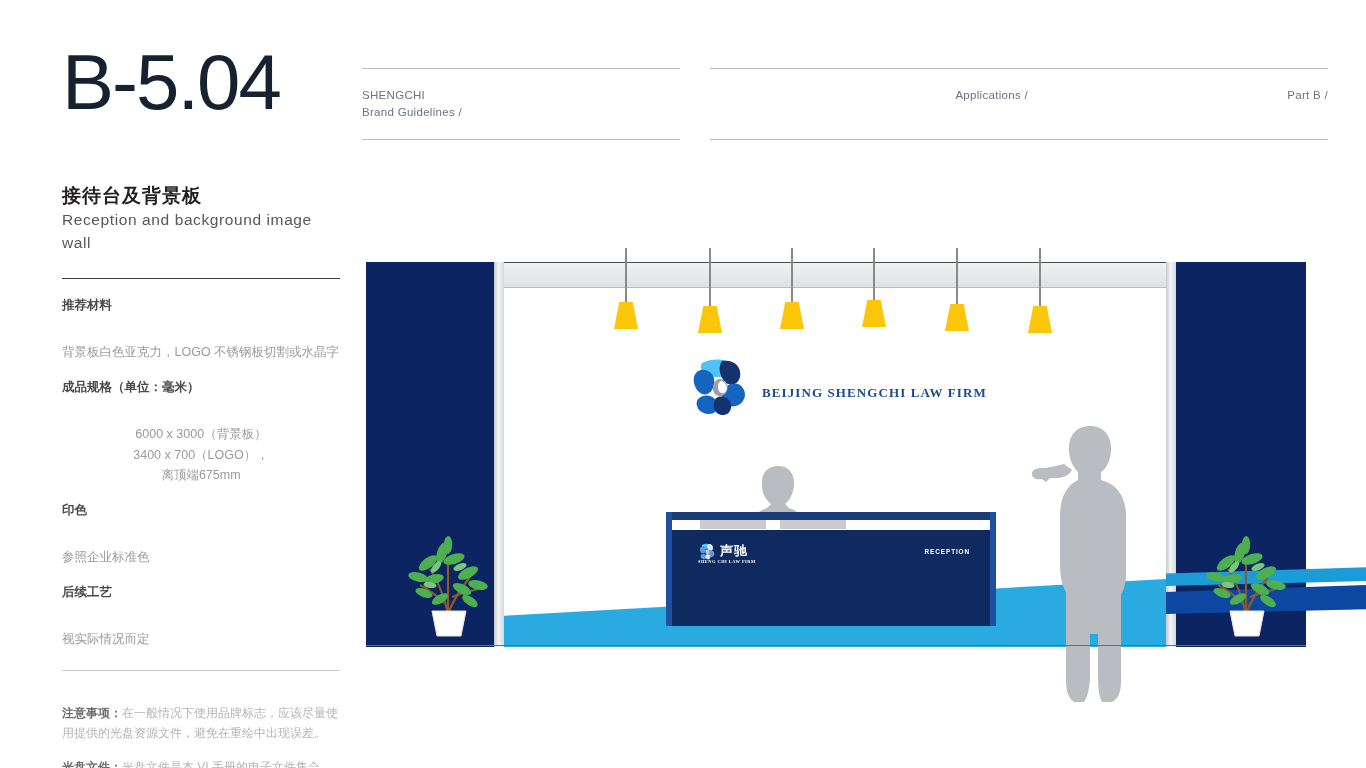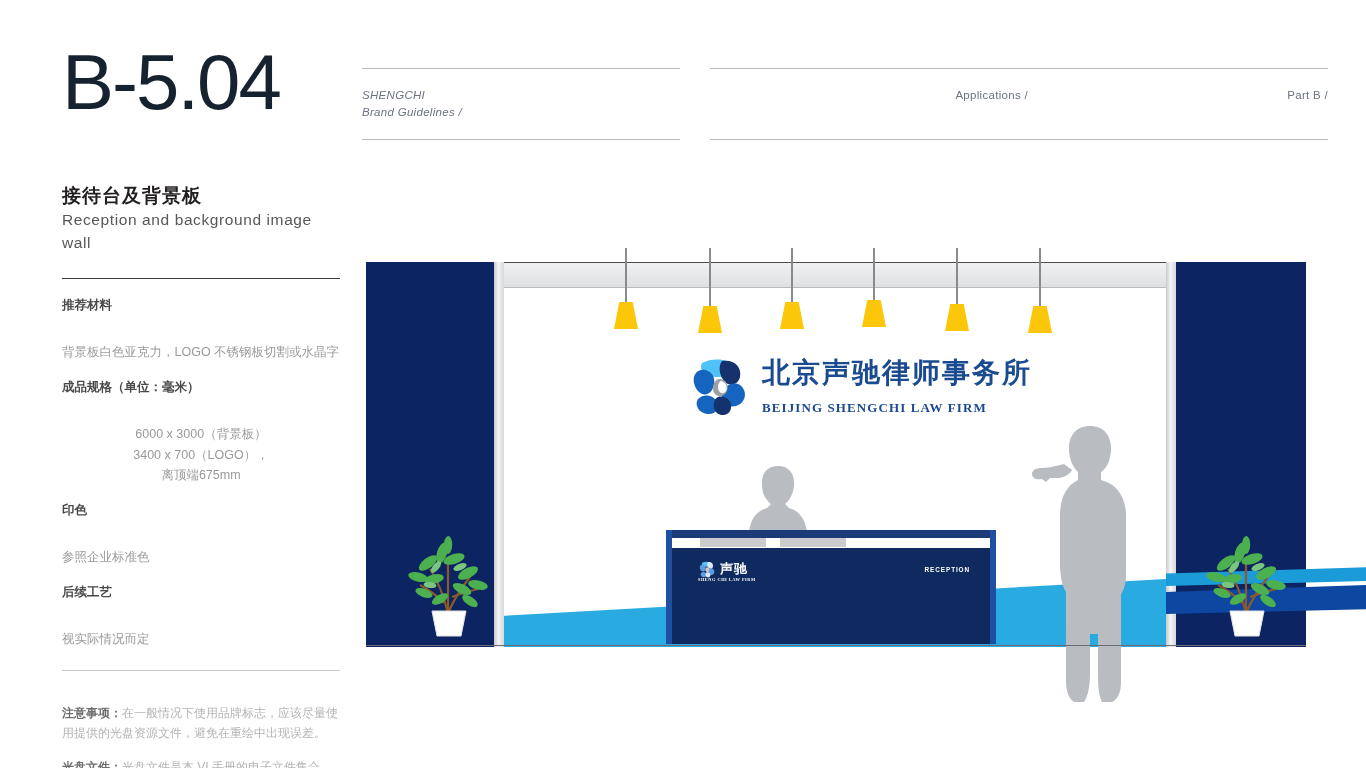--- a/index.html
+++ b/index.html
@@ -35,21 +35,21 @@
 
   .notes { margin-top:32px; }
   .note { font-size:12px; line-height:1.72; color:#b4b4b4; margin-bottom:13px; }
   .note b { color:#6e6e6e; font-weight:bold; }
 
   
   .hdr { position:absolute; top:68px; height:72px; }
   .hdr .line-top { border-top:1.2px solid #b9bcc2; }
   .hdr .line-bot { border-top:1.2px solid #b9bcc2; position:absolute; left:0; right:0; bottom:0; }
   .hdr .txt { font-size:11.5px; line-height:1.5; color:#6b7280; padding-top:18px; letter-spacing:0.3px; }
-  .hdr.h1 { left:362px; width:318px;font-style:italic; }
+  .hdr.h1 { left:362px; width:318px; }
   .hdr.h2 { left:710px; width:318px; }
   .hdr.h3 { left:1013px; width:315px; }
   .hdr.h2 .txt, .hdr.h3 .txt { text-align:right; }
 
   
   .scene { position:absolute; left:366px; top:262px; width:940px; height:385px; }
 
   .wall-left  { position:absolute; left:0;   top:0;   width:128px; height:385px; background:#0c2461; }
   .wall-right { position:absolute; left:810px; top:0; width:130px; height:385px; background:#0c2461; }
 
@@ -87,21 +87,21 @@
   .logo-main .lt-cn { font-size:28px; font-weight:bold; color:#1a4a8f;
                       letter-spacing:2px; line-height:1.05;
                       font-family:"DejaVu Sans","Liberation Sans",sans-serif; }
   .logo-main .lt-en { font-size:13px; font-weight:bold; color:#1a4a8f;
                       letter-spacing:1.1px; font-family:"Liberation Serif",serif; margin-top:12px; }
 
   
   .seated { position:absolute; left:377px; top:200px; width:70px; height:70px; }
 
   
-  .desk { position:absolute; left:300px; top:268px; width:330px; height:114px; }
+  .desk { position:absolute; left:300px; top:250px; width:330px; height:114px; }
   .desk-top { position:absolute; left:0; top:0; width:330px; height:8px; background:#1b3a78; }
   .desk-top2 { position:absolute; left:4px; top:8px; width:322px; height:10px; background:#ffffff; }
   .desk-tray1 { position:absolute; left:34px; top:8px; width:66px; height:9px; background:#c9cace; }
   .desk-tray2 { position:absolute; left:114px; top:8px; width:66px; height:9px; background:#c9cace; }
   .desk-body { position:absolute; left:4px; top:18px; width:322px; height:96px; background:#0f2a5e; }
   .desk-edge-l { position:absolute; left:0; top:0; width:6px; height:114px; background:#1f4fa0; }
   .desk-edge-r { position:absolute; left:324px; top:0; width:6px; height:114px; background:#1f4fa0; }
 
   .desk-logo { position:absolute; left:32px; top:30px; display:flex; align-items:center; gap:4px; }
   .desk-logo .mark { width:18px; height:17px; }
@@ -223,21 +223,20 @@
         <path d="M14 6 C26 0 42 2 46 10 C48 16 40 20 30 20 C18 20 10 14 14 6 Z" fill="#4FC3F7"></path>
         <path d="M34 4 C46 2 54 10 52 20 C50 28 42 30 37 25 C31 19 30 9 34 4 Z" fill="#15326E"></path>
         <path d="M6 26 C4 16 12 10 20 14 C27 17 28 26 24 33 C19 41 9 38 6 26 Z" fill="#1565C0"></path>
         <path d="M52 28 C60 34 58 46 48 49 C40 51 33 45 34 37 C35 29 45 24 52 28 Z" fill="#1565C0"></path>
         <path d="M10 42 C16 36 26 38 29 45 C32 52 27 58 19 57 C11 56 6 48 10 42 Z" fill="#1565C0"></path>
         <path d="M30 40 C38 38 44 44 43 51 C42 58 34 60 29 56 C24 52 25 42 30 40 Z" fill="#15326E"></path>
         <path d="M31 22 C38 22 41 28 39 34 C37 39 31 41 27 37 C23 33 25 23 31 22 Z" fill="#9AA0A6"></path>
         <path d="M33 24 C38 25 40 30 38 34 C36 37 33 37 31 34 C29 30 30 25 33 24 Z" fill="#ffffff"></path>
       </svg>
       <div>
-        <div class="lt-cn">北京声驰律师事务所</div>
         <div class="lt-en">BEIJING SHENGCHI LAW FIRM</div>
       </div>
     </div>
 
     <svg class="seated" viewBox="0 0 70 70">
       <path d="M35 4 C47 4 52 13 51 24 C50 33 46 39 42 42 L46 46 C56 49 62 56 64 70 L6 70 C8 56 14 49 24 46 L28 42 C23 38 19 32 19 23 C18 12 24 4 35 4 Z" fill="#b9bcc0"></path>
     </svg>
 
     <div class="desk">
       <div class="desk-top"></div>

